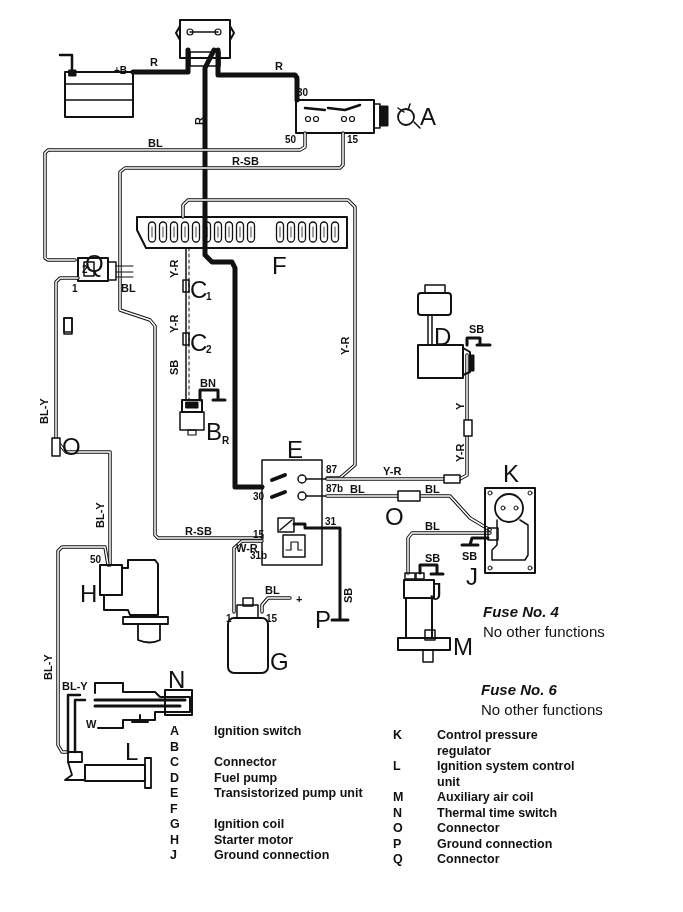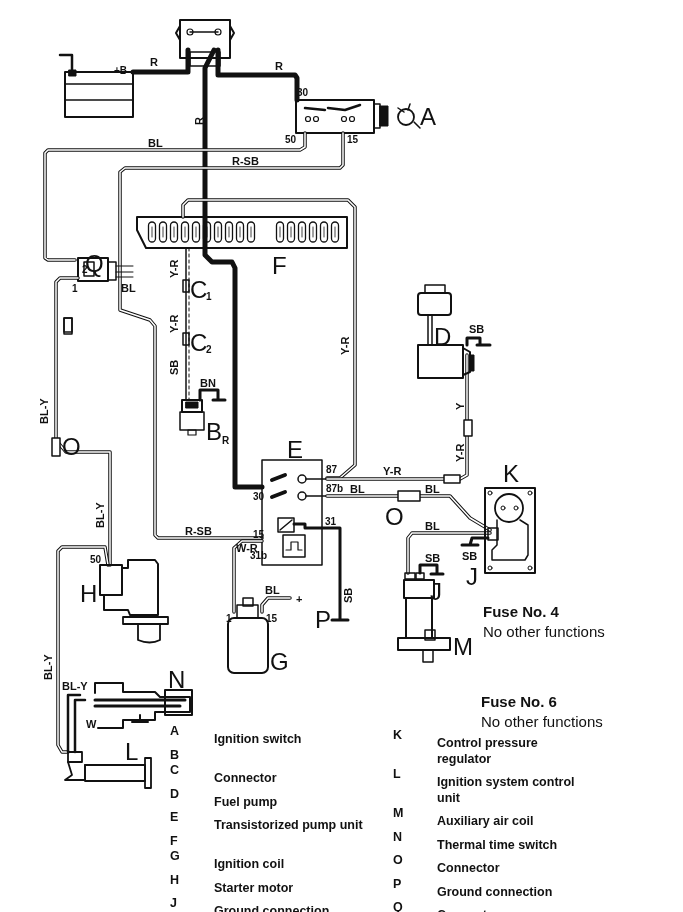--- a/index.html
+++ b/index.html
@@ -3,25 +3,25 @@
 <meta charset="utf-8">
 <style>
   html,body{margin:0;padding:0;background:#fff;}
   body{width:683px;height:912px;position:relative;overflow:hidden;font-family:"Liberation Sans",sans-serif;color:#111;}
   svg#diagram{position:absolute;left:0;top:0;}
   .lbl{font-family:"Liberation Sans",sans-serif;fill:#111;}
   .wl{font-size:11px;font-weight:bold;}
   .pin{font-size:10px;font-weight:bold;}
   .big{font-size:24px;}
   .note{position:absolute;font-size:15px;line-height:20px;}
-  .note .t{font-weight:bold;}
+  .note .t{font-weight:bold;font-style:italic;}
   .legend{position:absolute;font-size:12.5px;font-weight:bold;line-height:15.5px;}
   .legend .row{display:flex;}
   .legend .k{width:44px;flex:none;}
-  .legend .v{flex:1;margin-top:8px;}
+  .legend .v{flex:1;}
 </style>
 </head>
 <body>
 
 <svg id="diagram" width="683" height="912" viewBox="0 0 683 912">
   <g fill="none" stroke="#111" stroke-linejoin="round" stroke-linecap="round">
 
     <g>
       <rect x="65" y="72" width="68" height="45" stroke-width="2"></rect>
       <line x1="65" y1="84" x2="133" y2="84" stroke-width="1.5"></line>
@@ -297,21 +297,21 @@
     <text class="wl" x="425" y="562">SB</text>
     <text class="big" x="430" y="600">J</text>
     <text class="big" x="453" y="655">M</text>
   </g>
 </svg>
 
 <div class="note" style="left:483px;top:602px;">
   <div class="t">Fuse No. 4</div>
   <div>No other functions</div>
 </div>
-<div class="note" style="left:481px;top:680px;margin-top:12px;">
+<div class="note" style="left:481px;top:680px;">
   <div class="t">Fuse No. 6</div>
   <div>No other functions</div>
 </div>
 
 <div class="legend" style="left:170px;top:724px;width:210px;" id="legend-left">
     <div class="row">
       <span class="k">A</span>
       <span class="v">Ignition switch</span>
     </div>
     <div class="row">

